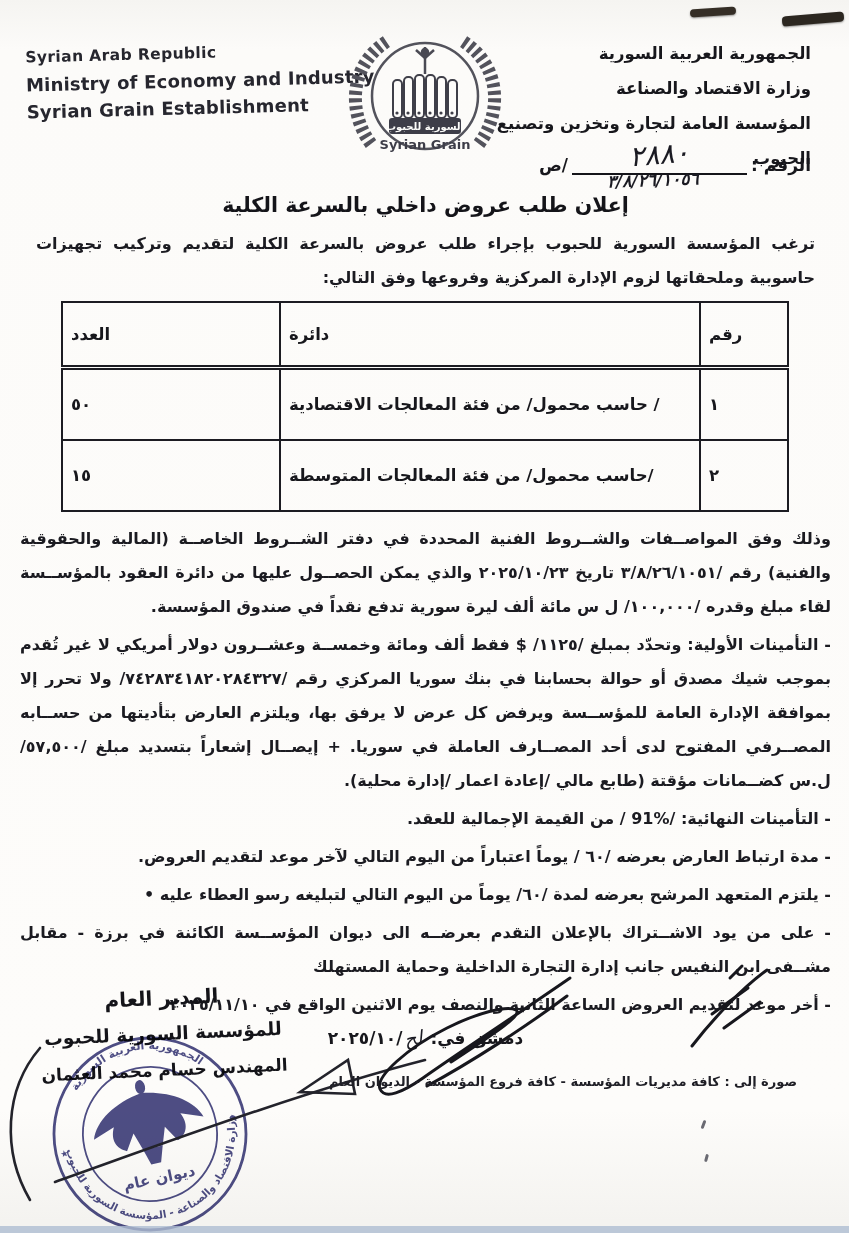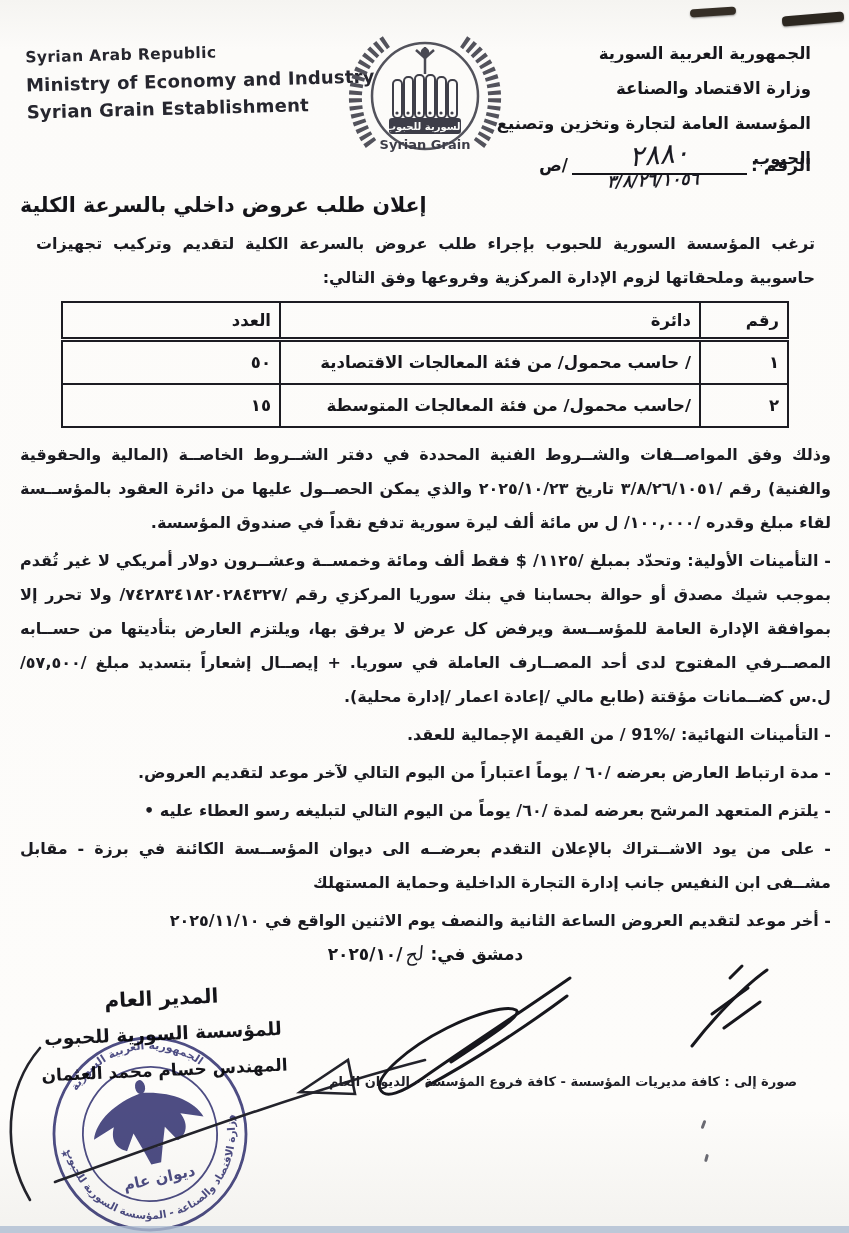--- a/index.html
+++ b/index.html
@@ -24,26 +24,26 @@
   .ref-underline{display:inline-block;width:175px;border-bottom:2.5px solid #15151a;text-align:center;vertical-align:bottom;margin:0 4px;}
   .hand{font-style:italic;font-weight:500;color:#1a1a22;}
   .ref-num{display:inline-block;direction:ltr;font-size:28px;letter-spacing:13px;transform:translateY(-2px) rotate(-5deg);}
   .ref-code{position:absolute;right:150px;top:170px;direction:ltr;font-size:17px;letter-spacing:1px;transform:rotate(-2deg);font-weight:600;}
 
   
   .logo{position:absolute;left:337px;top:22px;}
 
   
   .doc-body{position:absolute;top:193px;left:20px;right:18px;direction:rtl;}
-  .doc-title{margin:0 0 10px;text-align:left;font-size:20.5px;font-weight:bold;color:#141419;}
+  .doc-title{margin:0 0 10px;text-align:center;font-size:20.5px;font-weight:bold;color:#141419;}
   .doc-body p{margin:0 0 4px;font-size:16px;font-weight:700;line-height:34px;text-align:justify;color:#1b1b21;}
   .doc-body p.intro{margin:2px 16px 6px;}
 
   table.items{border-collapse:collapse;margin:4px 42px 10px auto;direction:rtl;}
-  table.items th,table.items td{border:2px solid #1c1c22;font-weight:bold;color:#17171c;text-align:right;padding:2px 8px;}
+  table.items th,table.items td{border:2px solid #1c1c22;font-weight:bold;color:#17171c;text-align:left;padding:16px 8px;}
   table.items th{font-size:16.5px;height:30px;border-bottom:5px double #1c1c22;}
   table.items td{font-size:16.5px;height:37px;}
   col.c-num{width:88px;} col.c-mat{width:420px;} col.c-qty{width:218px;}
 
   .damascus{margin-top:2px;text-align:center;font-size:17px;font-weight:bold;direction:rtl;color:#17171c;}
   .damascus .hand-day{display:inline-block;font-size:19px;transform:rotate(-9deg) translateY(1px);margin:0 2px;}
 
   
   .footer{position:absolute;left:0;top:972px;width:849px;height:255px;}
   .signatory{position:absolute;left:28px;top:8px;width:270px;text-align:center;direction:rtl;

